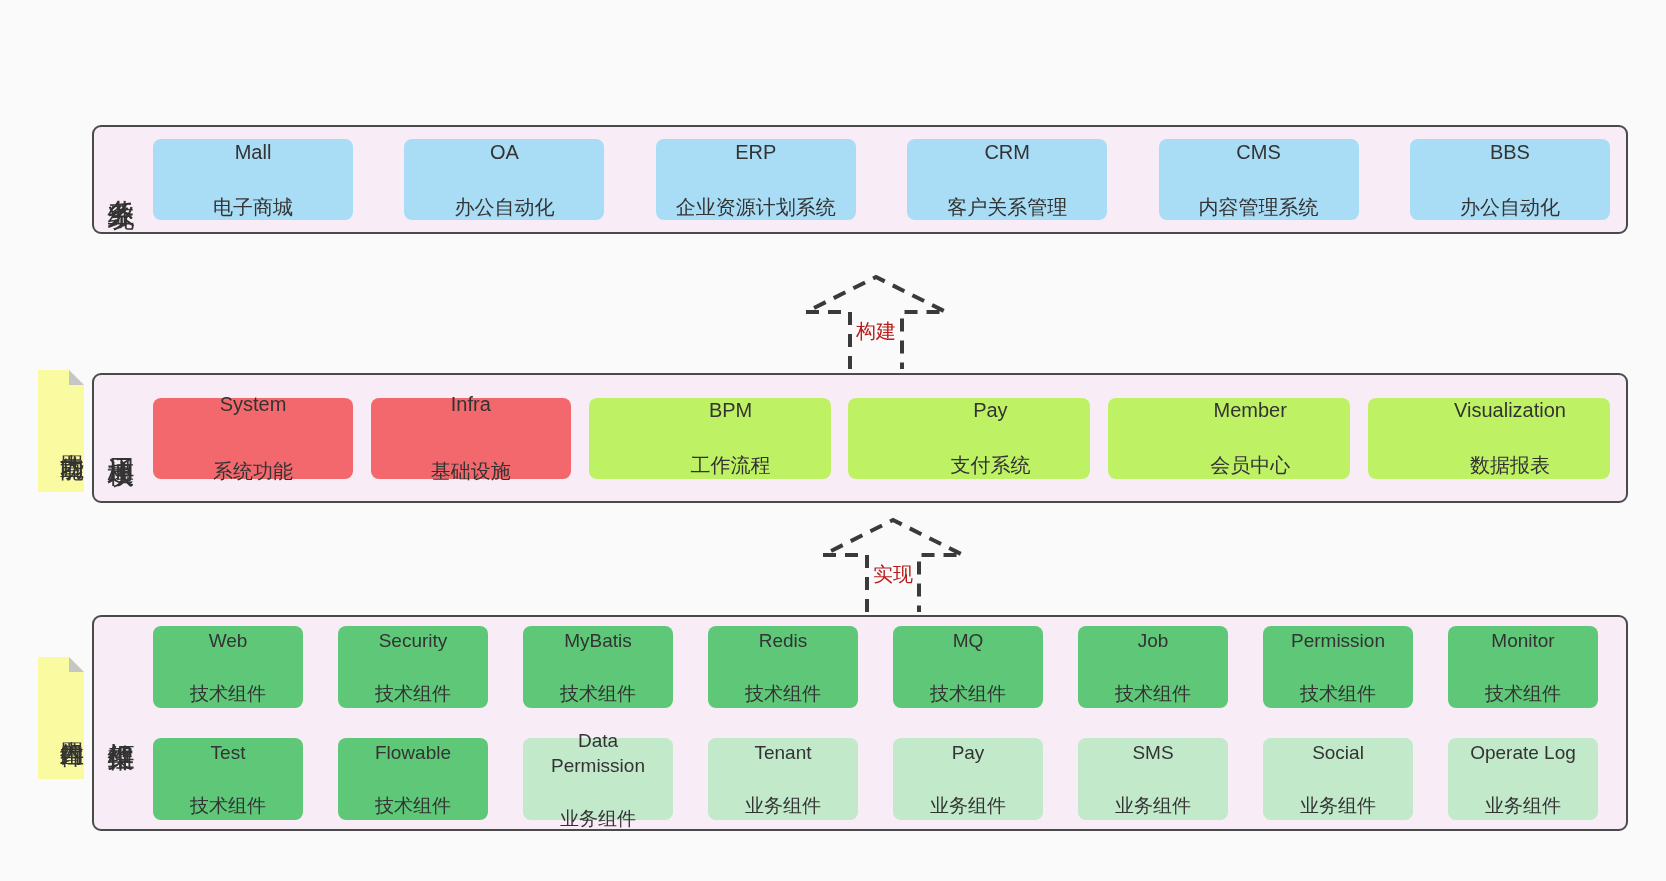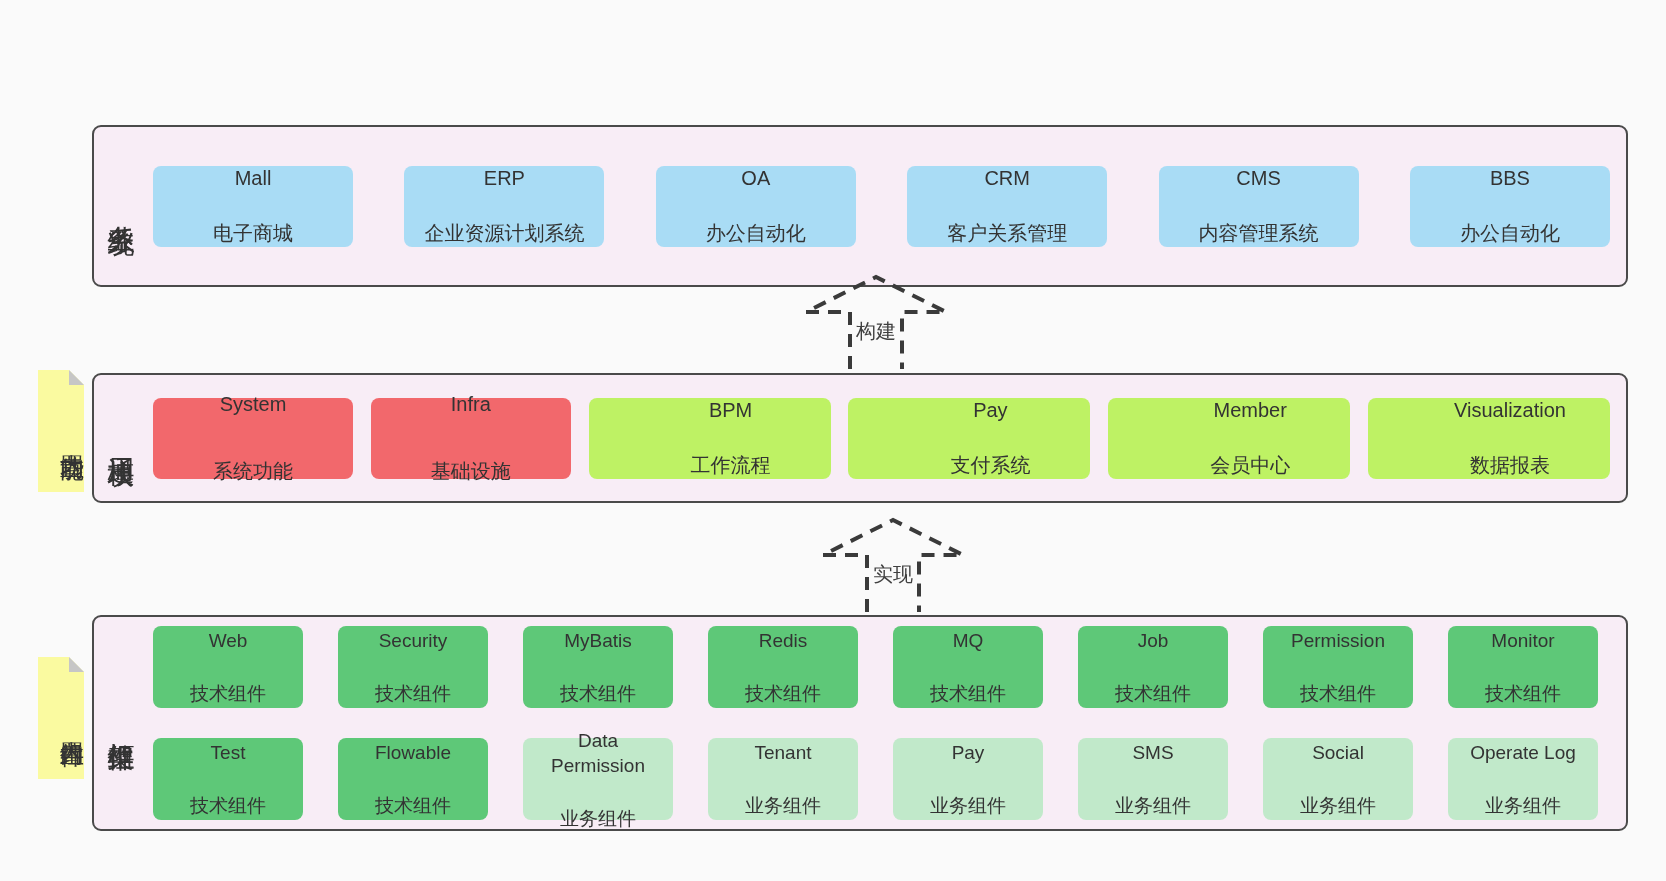--- a/index.html
+++ b/index.html
@@ -18,21 +18,21 @@
   
   .panel{
     position:absolute;
     left:92px;
     width:1536px;
     background:#f8edf6;
     border:2px solid #4a4a4a;
     border-radius:9px;
     box-sizing:border-box;
   }
-  .panel-business{top:125px;height:162px;}
+  .panel-business{top:125px;height:109px;}
   .panel-modules{top:373px;height:130px;}
   .panel-components{top:615px;height:216px;}
   .vlabel{
     position:absolute;
     left:13px;
     top:50%;
     transform:translateY(-50%);
     writing-mode:vertical-rl;
     text-orientation:upright;
     font-size:27px;
@@ -107,45 +107,45 @@
     width:150px;height:95px;
   }
   .arrow svg{display:block;width:150px;height:95px;}
   .arrow-label{
     position:absolute;
     left:50%;top:43px;
     transform:translateX(-50%);
     background:#fafafa;
     padding:1px 3px;
     font-size:20px;
-    color:#404040;
+    color:#b91c1c;
     white-space:nowrap;
   }
   .arrow-build{left:801px;top:274px;}
   .arrow-implement{left:818px;top:517px;}
 </style>
 </head>
 <body>
 
 <div class="page">
 
   <section class="panel panel-business">
     <div class="vlabel">业务系统</div>
     <div class="row-area6">
       <div class="box b6 blue">
         <span class="en">Mall</span>
         <span class="cn">电子商城</span>
       </div>
       <div class="box b6 blue">
+        <span class="en">OA</span>
+        <span class="cn">办公自动化</span>
+      </div>
+      <div class="box b6 blue">
         <span class="en">ERP</span>
         <span class="cn">企业资源计划系统</span>
-      </div>
-      <div class="box b6 blue">
-        <span class="en">OA</span>
-        <span class="cn">办公自动化</span>
       </div>
       <div class="box b6 blue">
         <span class="en">CRM</span>
         <span class="cn">客户关系管理</span>
       </div>
       <div class="box b6 blue">
         <span class="en">CMS</span>
         <span class="cn">内容管理系统</span>
       </div>
       <div class="box b6 blue">

